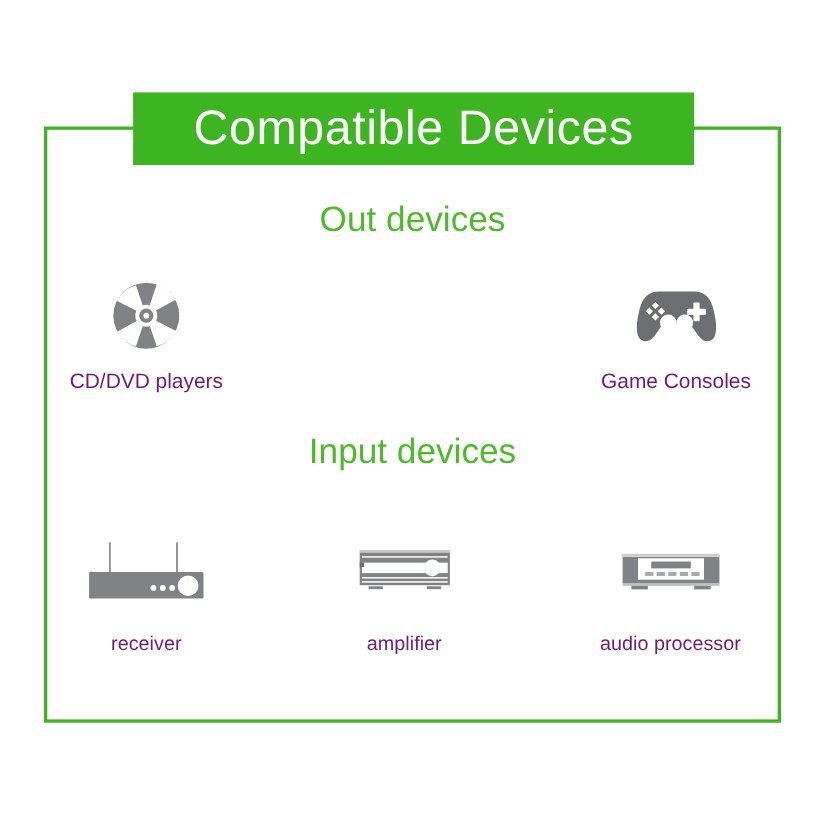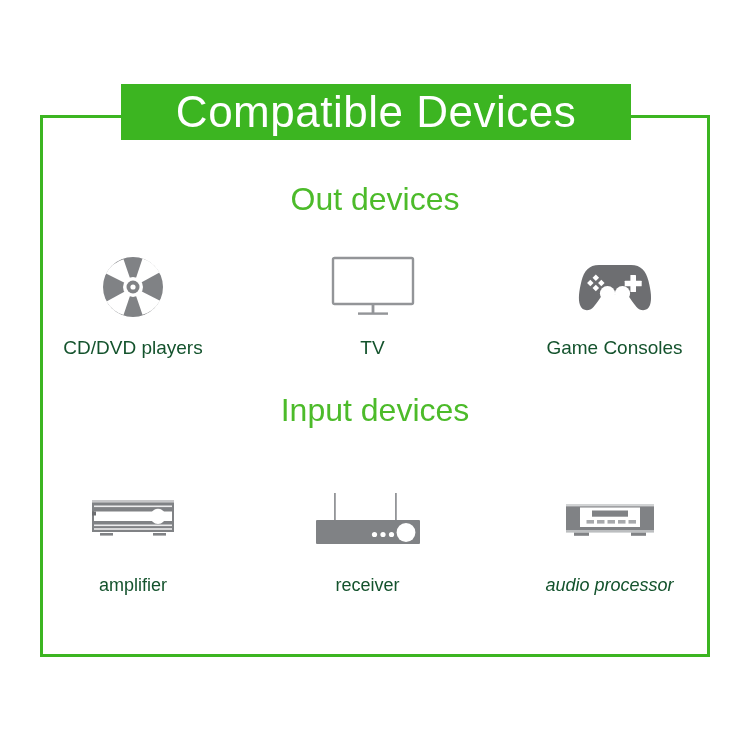--- a/index.html
+++ b/index.html
@@ -33,21 +33,21 @@
     box-sizing: border-box;
     background: transparent;
   }
 
   
   .title-banner {
     position: absolute;
     left: 121px;
     top: 84px;
     width: 510px;
-    height: 56px;
+    height: 66px;
     background: #3cb521;
     display: flex;
     align-items: center;
     justify-content: center;
   }
   .title-text {
     color: #ffffff;
     font-size: 44px;
     font-weight: normal;
     letter-spacing: 0.5px;
@@ -88,41 +88,41 @@
     justify-content: flex-end;
   }
   .icon-wrap {
     height: 78px;
     display: flex;
     align-items: center;
     justify-content: center;
   }
   .cell-label {
     margin-top: 12px;
-    color: #14532d;
+    color: #701a75;
     font-size: 19px;
     line-height: 1;
     white-space: nowrap;
     text-align: center;
   }
   #row-input .cell-label {
     font-size: 18px;
     margin-top: 18px;
   }
 
   
   #cell-cd       { width: 150px; }
   #cell-bluray   { width: 150px; }
   #cell-tv       { width: 110px; }
   #cell-console  { width: 155px; }
 
   #cell-receiver { width: 150px; }
   #cell-amp      { width: 150px; }
   #cell-speaker  { width: 120px; }
-  #cell-proc     { width: 165px; font-style: italic; }
+  #cell-proc     { width: 165px; }
 
   svg { display: block; }
 </style>
 </head>
 <body>
 
 <div id="page">
 
   <div class="frame"></div>
 
@@ -146,30 +146,20 @@
           </g>
           <circle cx="31" cy="31" r="10" fill="#ffffff"></circle>
           <circle cx="31" cy="31" r="6.5" fill="#808285"></circle>
           <circle cx="31" cy="31" r="2.6" fill="#ffffff"></circle>
         </svg>
       </div>
       <div class="cell-label">CD/DVD players</div>
     </div>
 
 
-    <div class="cell" id="cell-tv">
-      <div class="icon-wrap">
-        <svg width="84" height="62" viewBox="0 0 84 62" aria-hidden="true">
-          <rect x="2" y="2" width="80" height="46" rx="1.5" ry="1.5" fill="#ffffff" stroke="#939598" stroke-width="2.4"></rect>
-          <rect x="40.6" y="48" width="2.8" height="9" fill="#939598"></rect>
-          <rect x="27" y="56.4" width="30" height="2.4" fill="#939598"></rect>
-        </svg>
-      </div>
-      <div class="cell-label">TV</div>
-    </div>
 
     <div class="cell" id="cell-console">
       <div class="icon-wrap">
         <svg width="80" height="56" viewBox="0 0 80 56" aria-hidden="true">
           <path fill="#6d6e71" d="
             M24 6
             C14 6 9 12 6.5 22
             C4 32 3 40 5 46
             C7 52 14 53 18.5 48
             C22.5 43.5 25 38.5 28 35.5
@@ -198,55 +188,55 @@
       </div>
       <div class="cell-label">Game Consoles</div>
     </div>
 
   </div>
 
   <div class="section-heading" id="heading-input">Input devices</div>
 
   <div class="row" id="row-input">
 
+    <div class="cell" id="cell-receiver">
+      <div class="icon-wrap">
+        <svg width="112" height="64" viewBox="0 0 112 64" aria-hidden="true">
+          <rect x="22.0" y="6" width="1.8" height="28" fill="#939598"></rect>
+          <rect x="83.0" y="6" width="1.8" height="28" fill="#939598"></rect>
+          <rect x="4" y="33" width="104" height="24" rx="1" fill="#808285"></rect>
+          <g fill="#ffffff">
+            <circle cx="62.5" cy="47.5" r="2.6"></circle>
+            <circle cx="71.0" cy="47.5" r="2.6"></circle>
+            <circle cx="79.5" cy="47.5" r="2.6"></circle>
+          </g>
+          <circle cx="94" cy="45.5" r="9.4" fill="#ffffff"></circle>
+        </svg>
+      </div>
+      <div class="cell-label">receiver</div>
+    </div>
+
     <div class="cell" id="cell-amp">
       <div class="icon-wrap">
         <svg width="86" height="50" viewBox="0 0 86 50" aria-hidden="true">
           <rect x="2" y="6" width="82" height="32" fill="#808285"></rect>
           <rect x="2" y="6" width="82" height="2.6" fill="#ffffff" opacity="0.55"></rect>
           <rect x="4" y="11.5" width="78" height="1.6" fill="#ffffff" opacity="0.85"></rect>
           <rect x="4" y="17.5" width="78" height="9.5" fill="#ffffff"></rect>
           <rect x="4" y="30.5" width="78" height="1.6" fill="#ffffff" opacity="0.85"></rect>
           <rect x="4" y="34.2" width="78" height="1.6" fill="#ffffff" opacity="0.85"></rect>
           <rect x="2" y="17.5" width="4" height="4" fill="#6d6e71"></rect>
           <circle cx="68" cy="22.3" r="7.6" fill="#ffffff"></circle>
           <rect x="10" y="39" width="13" height="2.6" fill="#808285"></rect>
           <rect x="63" y="39" width="13" height="2.6" fill="#808285"></rect>
         </svg>
       </div>
       <div class="cell-label">amplifier</div>
     </div>
 
-    <div class="cell" id="cell-receiver">
-      <div class="icon-wrap">
-        <svg width="112" height="64" viewBox="0 0 112 64" aria-hidden="true">
-          <rect x="22.0" y="6" width="1.8" height="28" fill="#939598"></rect>
-          <rect x="83.0" y="6" width="1.8" height="28" fill="#939598"></rect>
-          <rect x="4" y="33" width="104" height="24" rx="1" fill="#808285"></rect>
-          <g fill="#ffffff">
-            <circle cx="62.5" cy="47.5" r="2.6"></circle>
-            <circle cx="71.0" cy="47.5" r="2.6"></circle>
-            <circle cx="79.5" cy="47.5" r="2.6"></circle>
-          </g>
-          <circle cx="94" cy="45.5" r="9.4" fill="#ffffff"></circle>
-        </svg>
-      </div>
-      <div class="cell-label">receiver</div>
-    </div>
-
 
     <div class="cell" id="cell-proc">
       <div class="icon-wrap">
         <svg width="92" height="50" viewBox="0 0 92 50" aria-hidden="true">
           <rect x="2" y="10" width="88" height="26" fill="#808285"></rect>
           <rect x="2" y="10" width="88" height="2.4" fill="#d1d3d4"></rect>
           <rect x="16" y="13.5" width="60" height="19.5" fill="#ffffff"></rect>
           <rect x="28" y="16.5" width="36" height="6.2" fill="#808285"></rect>
           <g fill="#a7a9ac">
             <rect x="22.5" y="26.0" width="7.5" height="3.6"></rect>

